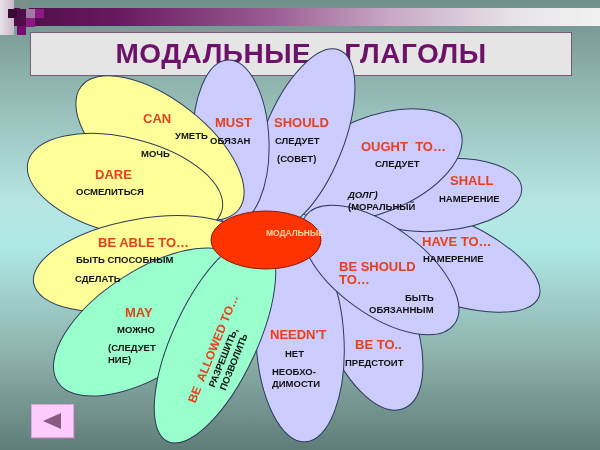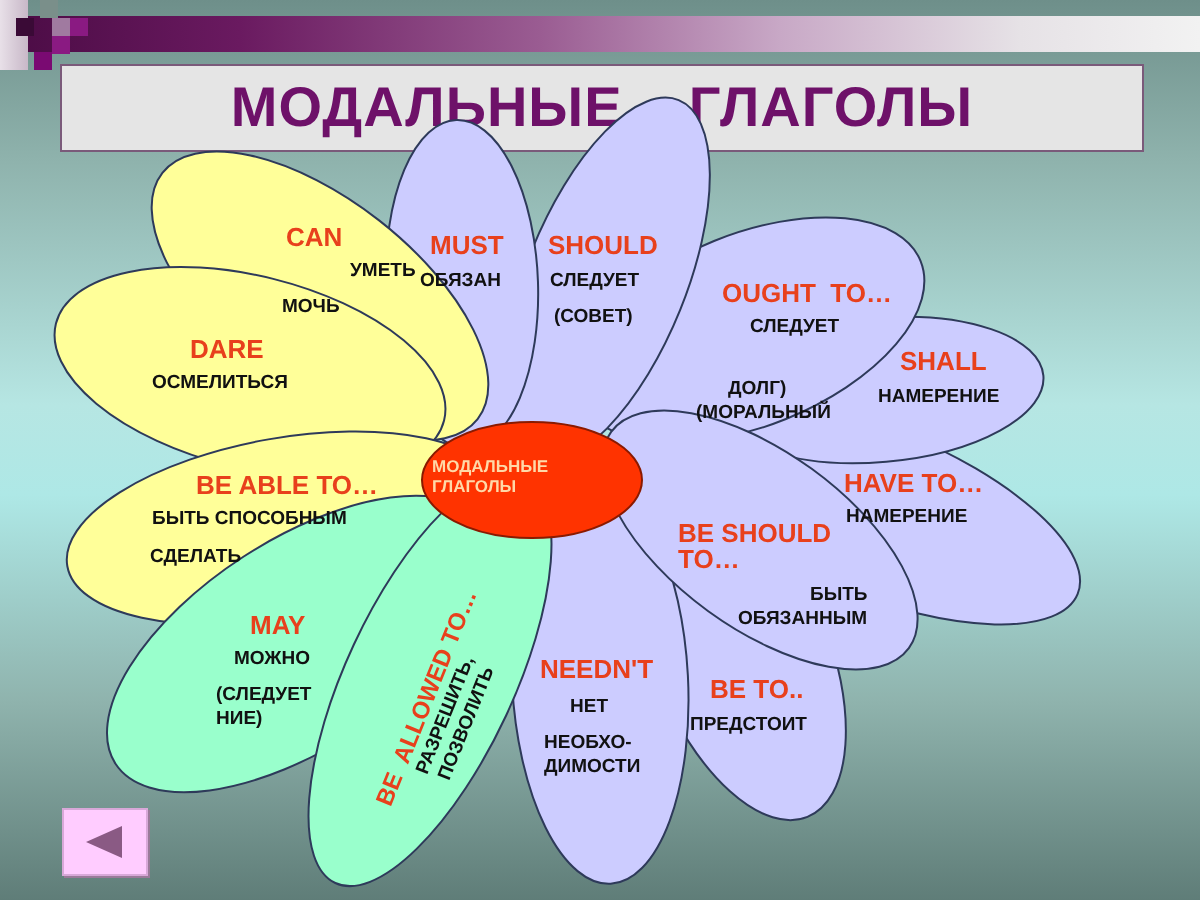--- a/index.html
+++ b/index.html
@@ -18,21 +18,21 @@
     background:#e5e5e5; border:1px solid #7a5a7a;
     display:flex; align-items:center; justify-content:center;
   }
   .title-box span {
     color:#6e1169; font-weight:bold; font-size:28px; letter-spacing:0.5px; white-space:pre;
   }
   svg.flower { position:absolute; left:0; top:0; }
   .lbl { position:absolute; font-weight:bold; white-space:nowrap; line-height:1.15; }
   .en { color:#e8401c; font-size:13px; }
   .ru { color:#111; font-size:9.5px; }
-  .center-lbl { position:absolute; left:216px; top:228px; width:108px; text-align:left; color:#ffd9a8; font-size:8.5px; font-weight:bold; line-height:1.2; }
+  .center-lbl { position:absolute; left:216px; top:228px; width:108px; text-align:right; color:#ffd9a8; font-size:8.5px; font-weight:bold; line-height:1.2; }
   .back-btn {
     position:absolute; left:31px; top:404px; width:41px; height:32px;
     background:#ffccff; border:1px solid #d8a8d8;
     box-shadow: 1px 1px 0 #9a7a9a;
   }
   .back-btn .tri {
     position:absolute; left:11px; top:8px; width:0; height:0;
     border-top:8px solid transparent; border-bottom:8px solid transparent; border-right:18px solid #8a5a84;
   }
   .rot { position:absolute; transform-origin:0 0; font-weight:bold; white-space:nowrap; line-height:1.1; }
@@ -71,41 +71,40 @@
 
     <ellipse cx="150" cy="322" rx="110" ry="52" transform="rotate(-33 150 322)" fill="#99ffcc"></ellipse>
     <ellipse cx="215" cy="340" rx="42" ry="112" transform="rotate(25 215 340)" fill="#99ffcc"></ellipse>
 
     <ellipse cx="266" cy="240" rx="55" ry="29" fill="#ff3300" stroke="#8a1a00"></ellipse>
   </g>
 </svg>
 
 <div class="center-lbl">
   <div>МОДАЛЬНЫЕ</div>
-  <div>ГЛАГОЛЫ</div>
 </div>
 
 <div class="lbl en" style="left:143px;top:112px;">CAN</div>
 <div class="lbl ru" style="left:139px;top:131px;margin-left:36px;">УМЕТЬ</div>
 <div class="lbl ru" style="left:141px;top:149px;">МОЧЬ</div>
 
 <div class="lbl en" style="left:95px;top:168px;">DARE</div>
 <div class="lbl ru" style="left:76px;top:187px;">ОСМЕЛИТЬСЯ</div>
 
 <div class="lbl en" style="left:215px;top:116px;">MUST</div>
 <div class="lbl ru" style="left:210px;top:136px;">ОБЯЗАН</div>
 
 <div class="lbl en" style="left:274px;top:116px;">SHOULD</div>
 <div class="lbl ru" style="left:275px;top:136px;">СЛЕДУЕТ</div>
 <div class="lbl ru" style="left:277px;top:154px;">(СОВЕТ)</div>
 
 <div class="lbl en" style="left:361px;top:140px;white-space:pre;">OUGHT  TO…</div>
 <div class="lbl ru" style="left:375px;top:159px;">СЛЕДУЕТ</div>
 <div class="lbl ru" style="left:348px;top:178px;margin-top:24px;">(МОРАЛЬНЫЙ</div>
-<div class="lbl ru" style="left:364px;top:190px;">ДОЛГ)</div>
+<div class="lbl ru" style="left:348px;top:190px;font-style:italic;">ДОЛГ)</div>
 
 <div class="lbl en" style="left:450px;top:174px;">SHALL</div>
 <div class="lbl ru" style="left:439px;top:194px;">НАМЕРЕНИЕ</div>
 
 <div class="lbl en" style="left:98px;top:236px;">BE ABLE TO…</div>
 <div class="lbl ru" style="left:76px;top:255px;">БЫТЬ СПОСОБНЫМ</div>
 <div class="lbl ru" style="left:75px;top:274px;">СДЕЛАТЬ</div>
 
 <div class="lbl en" style="left:422px;top:235px;">HAVE TO…</div>
 <div class="lbl ru" style="left:423px;top:254px;">НАМЕРЕНИЕ</div>

